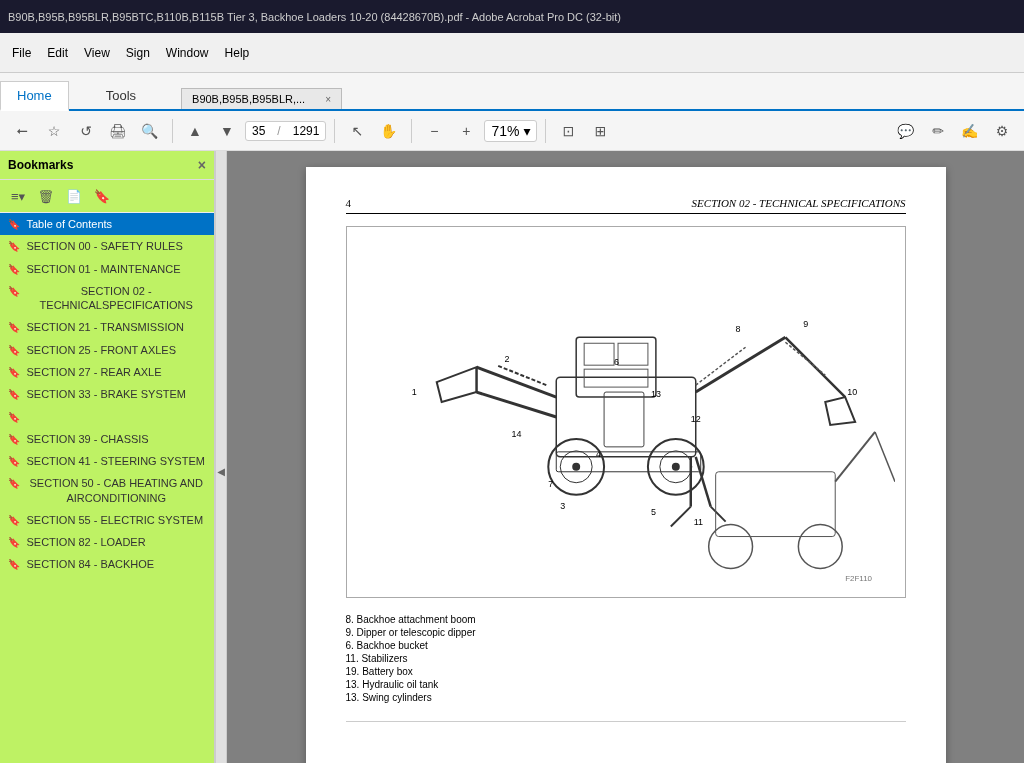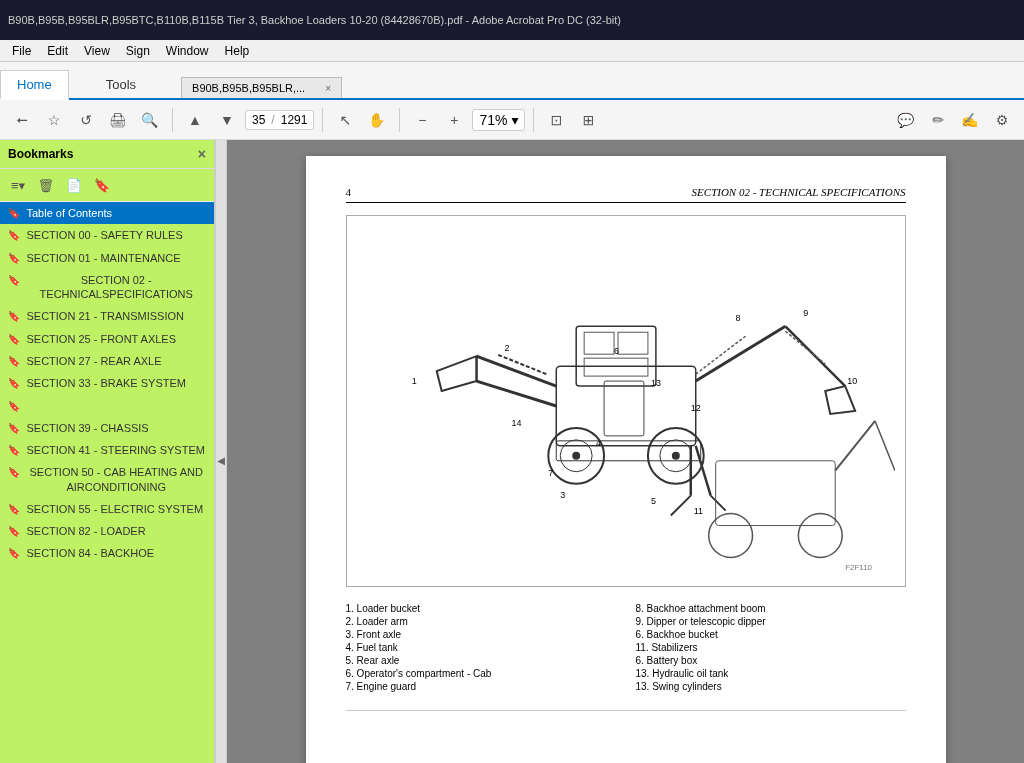--- a/index.html
+++ b/index.html
@@ -4,29 +4,29 @@
   <style>
     * { margin: 0; padding: 0; box-sizing: border-box; }
     body { font-family: Arial, sans-serif; font-size: 12px; background: #f0f0f0; overflow: hidden; width: 1024px; height: 763px; }
 
     
     #title-bar {
       background: #1a1a2e;
       color: #ccc;
       font-size: 11px;
       padding: 4px 8px;
-      height: 40px;
+      height: 33px;
       display: flex;
       align-items: center;
     }
 
     
     #menu-bar {
       background: #f0f0f0;
-      height: 22px;
+      height: 40px;
       display: flex;
       align-items: center;
       border-bottom: 1px solid #ccc;
       padding: 0 4px;
       font-size: 12px;
     }
     #menu-bar span {
       padding: 2px 8px;
       cursor: pointer;
     }
@@ -91,21 +91,21 @@
       width: 28px; height: 28px;
       display: flex; align-items: center; justify-content: center;
       cursor: pointer;
       border: 1px solid transparent;
       border-radius: 3px;
       font-size: 14px;
       color: #555;
     }
     .tb-sep { width: 1px; height: 24px; background: #ccc; margin: 0 4px; }
     .tb-nav {
-      display: flex; align-items: center; gap: 6px;
+      display: flex; align-items: center; gap: 12px;
       background: #fff;
       border: 1px solid #ccc;
       border-radius: 3px;
       padding: 2px 6px;
       font-size: 12px;
     }
     .tb-zoom {
       display: flex; align-items: center; gap: 4px;
       background: #fff;
       border: 1px solid #ccc;
@@ -499,34 +499,25 @@
           <rect x="200" y="215" width="145" height="20" rx="2" fill="none" stroke="#333" stroke-width="1"></rect>
 
           <rect x="248" y="155" width="40" height="55" rx="2" fill="none" stroke="#444" stroke-width="1"></rect>
 
           <text x="490" y="345" font-size="8" font-family="Arial" fill="#777">F2F110</text>
         </svg>
       </div>
 
       <div id="parts-list">
         <div class="parts-col">
-          <div>1.  Loader bucket</div>
-          <div>2.  Loader arm</div>
-          <div>3.  Front axle</div>
-          <div>4.  Fuel tank</div>
-          <div>5.  Rear axle</div>
-          <div>6.  Operator's compartment - Cab</div>
-          <div>7.  Engine guard</div>
-        </div>
-        <div class="parts-col">
           <div>8.  Backhoe attachment boom</div>
           <div>9.  Dipper or telescopic dipper</div>
           <div>6. Backhoe bucket</div>
           <div>11. Stabilizers</div>
-          <div>6. Battery box</div>
+          <div>19. Battery box</div>
           <div>13. Hydraulic oil tank</div>
           <div>13. Swing cylinders</div>
         </div>
       </div>
 
       <div id="pdf-footer"></div>
     </div>
   </div>
 </div>
 

